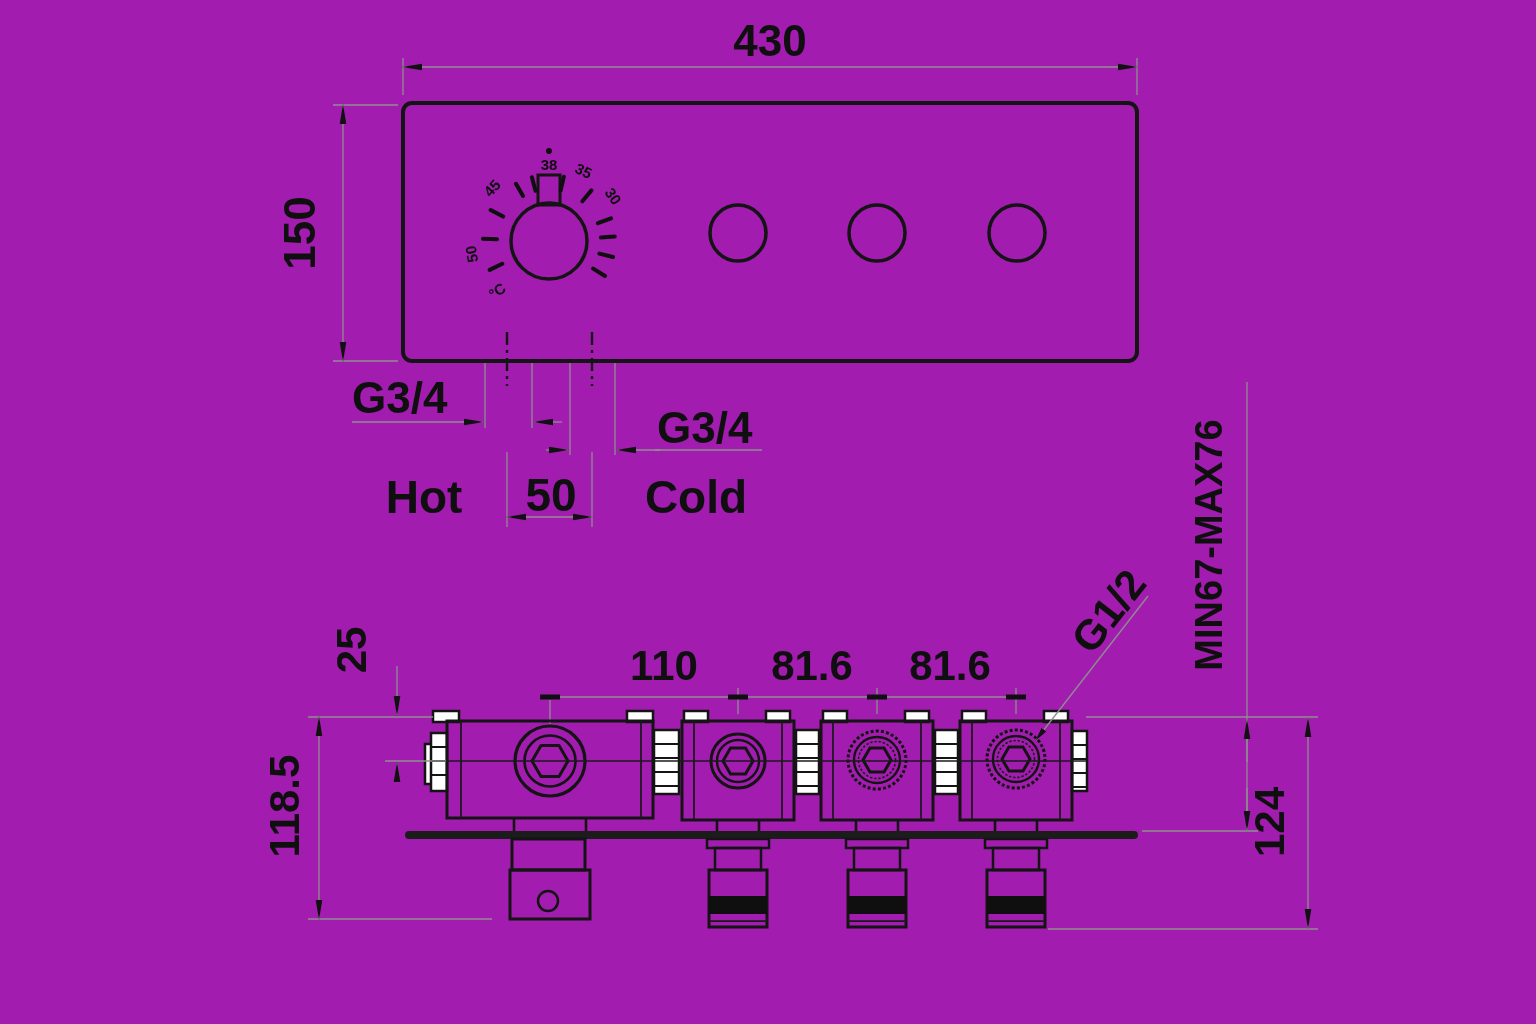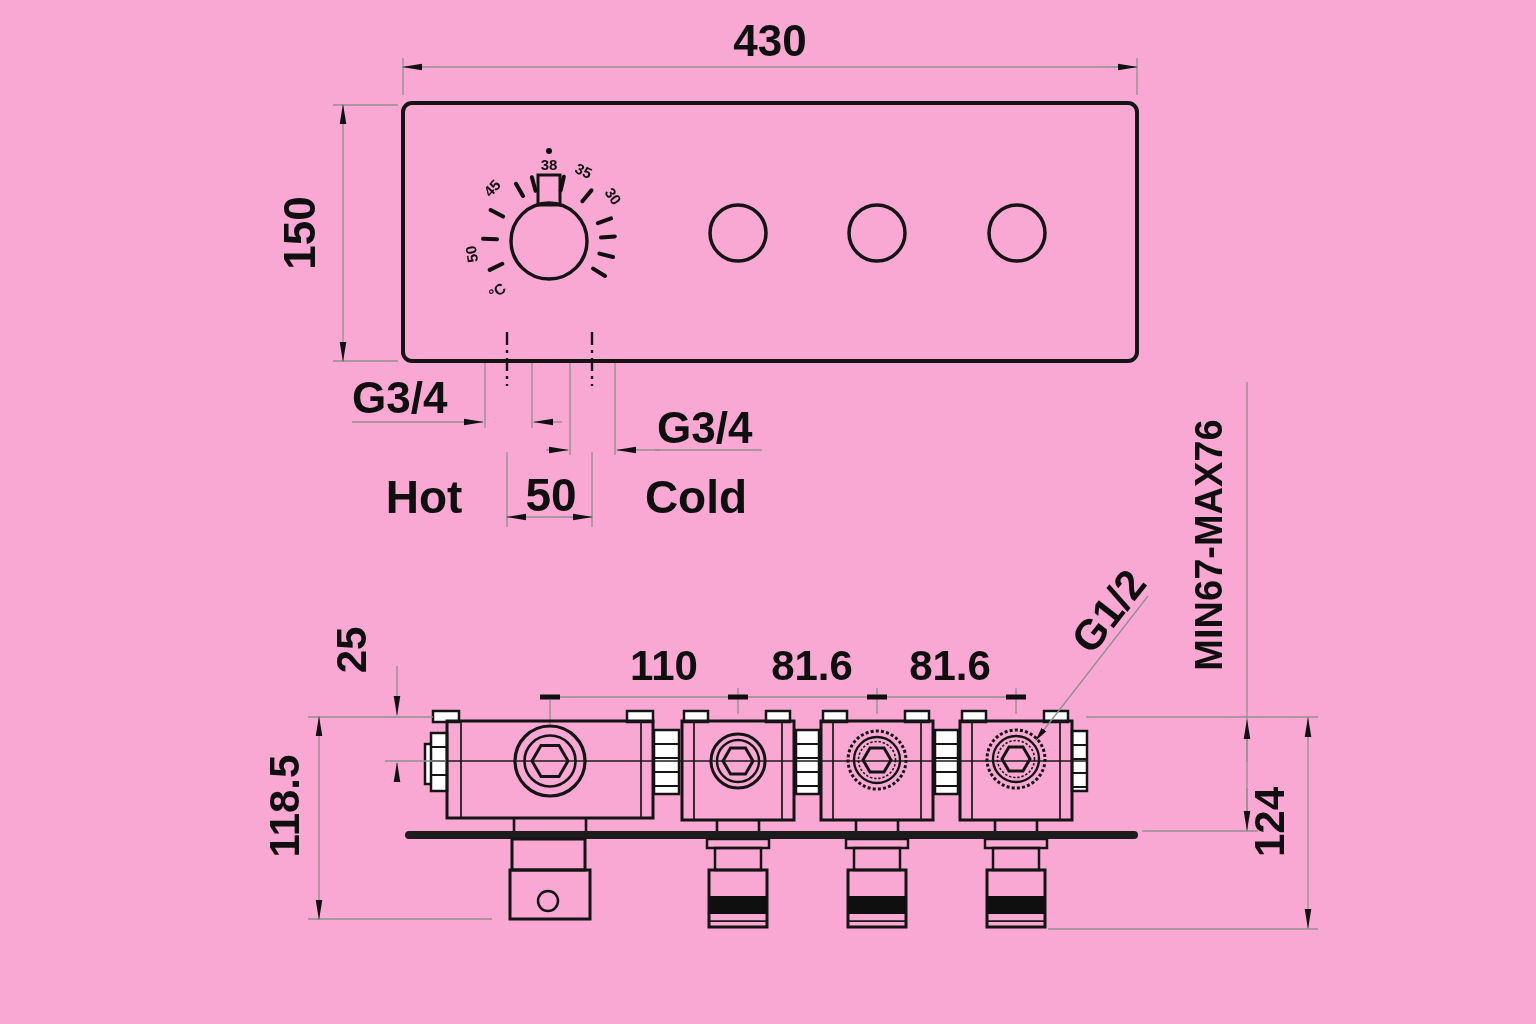--- a/index.html
+++ b/index.html
@@ -1,16 +1,16 @@
 <!DOCTYPE html>
 <html><head>
 <meta charset="utf-8">
 <style>
   html,body{margin:0;padding:0;background:#ffffff;}
-  .stage{width:1536px;height:1024px;background:#f9a8d4;position:relative;overflow:hidden;}
+  .stage{width:1536px;height:1024px;background:#a21caf;position:relative;overflow:hidden;}
   svg{display:block;}
   text{font-family:"Liberation Sans", sans-serif;font-weight:bold;fill:#0f0f0f;}
   .dimtxt{font-size:44px;}
   .dimtxt-sm{font-size:42px;}
   .dimtxt-rot{font-size:42px;}
   .lbl{font-size:46px;}
   .min-txt{font-size:38px;}
   .dial-num{font-size:15px;}
   .geo{stroke:#141414;fill:none;}
   .geo-thin{stroke:#1a1a1a;fill:none;}

